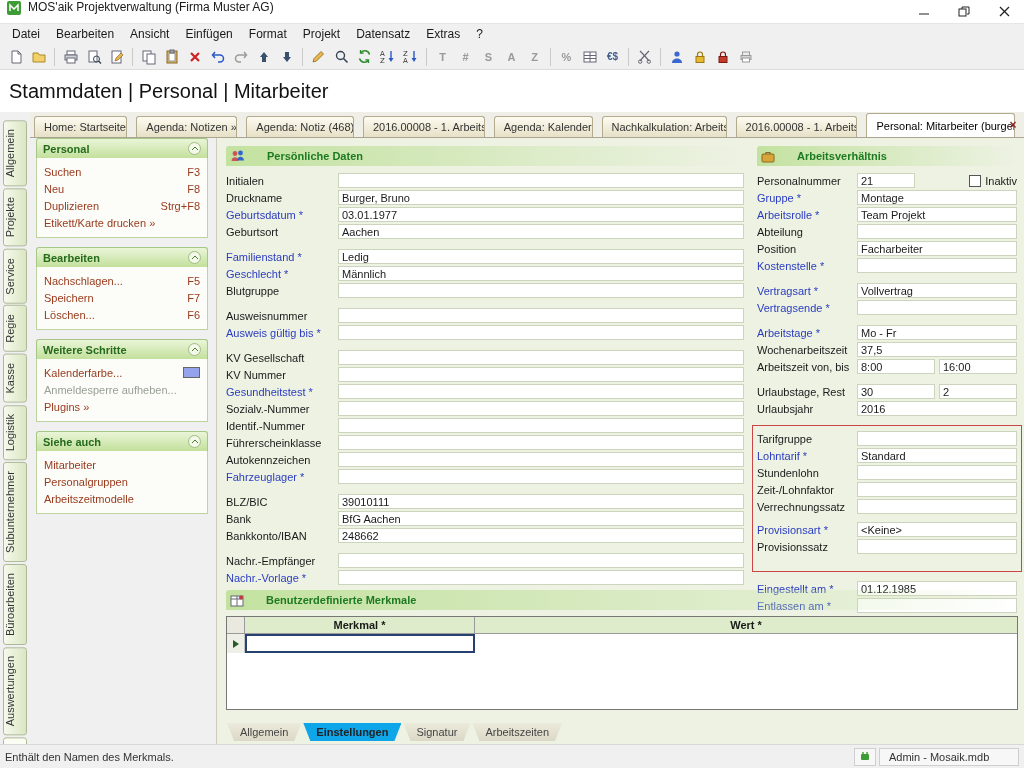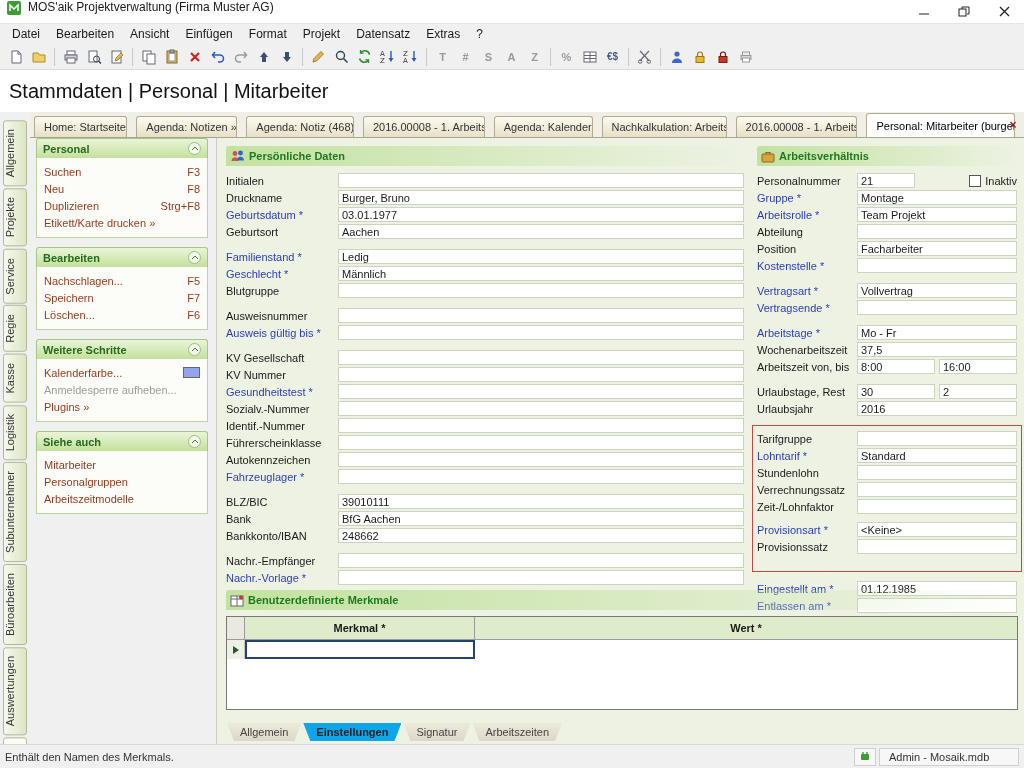--- a/index.html
+++ b/index.html
@@ -39,38 +39,38 @@
 .pitem{display:flex;align-items:center;height:17px;color:#993a1e}
 .pitem .sc{margin-left:auto;color:#993a1e}
 .pitem.disabled{color:#9aa096}
 .pitem.gap{}
 .chev{margin-left:auto;width:13px;height:13px;border-radius:50%;background:#f3f8ea;border:1px solid #9fbd82;display:flex;align-items:center;justify-content:center}
 .swatch{margin-left:auto;width:17px;height:11px;background:#93a3ec;border:1px solid #666}
 
 .form{position:absolute;top:138px;left:216px;width:808px;height:606px;background:#edf2e3;border-left:1px solid #cfccba}
 .colL{position:absolute;left:9px;top:8px;width:518px}
 .colR{position:absolute;left:540px;top:8px;width:260px}
-.sechdr{height:20px;display:flex;align-items:center;gap:4px;font-weight:bold;color:#1d7a21;background:linear-gradient(90deg,#c3e2a0,rgba(237,242,227,0));padding:0 4px;border-radius:3px 3px 0 0;margin-bottom:6px}
+.sechdr{height:20px;display:flex;align-items:center;gap:22px;font-weight:bold;color:#1d7a21;background:linear-gradient(90deg,#c3e2a0,rgba(237,242,227,0));padding:0 4px;border-radius:3px 3px 0 0;margin-bottom:6px}
 .grp{margin-bottom:8px}
 .grp.alert{border:1px solid #cc4545;padding:4px 4px 16px;margin:0 -5px 8px}
 .row{display:flex;align-items:center;height:17px}
 .row.sub-gap{margin-top:6px}
 .lbl{width:112px;flex:none;white-space:nowrap;overflow:hidden;color:#1a1a1a}
 .colR .lbl{width:100px}
 .lbl.link{color:#2b3cc0}
 .inp{flex:1;height:15px;background:#fff;border:1px solid #ccd4bd;padding:0 3px;display:flex;align-items:center;white-space:nowrap;overflow:hidden}
 .inp.num{width:58px;flex:none}
 .half{display:flex;flex:1;gap:4px;min-width:0}
 .half .inp{flex:1}
 .chk{width:12px;height:12px;background:#fff;border:1px solid #555;margin-left:auto;flex:none}
 .chklbl{margin-left:4px;flex:none}
 
 .custom{position:absolute;left:9px;top:452px;width:792px}
 .tbl{border:1px solid #777;background:#fff;height:94px;margin-top:2px}
-.thead{display:flex;height:23px;border-bottom:1px solid #9a9a9a;font-weight:bold}
+.thead{display:flex;height:17px;border-bottom:1px solid #9a9a9a;font-weight:bold}
 .th{display:flex;align-items:center;justify-content:center;border-right:1px solid #9a9a9a;background:#dfeccb}
 .th.sel{width:18px;background:#e9e9e0}
 .th.merk{width:230px}
 .th.wert{flex:1;border-right:none}
 .trow{display:flex;height:19px}
 .td{display:flex;align-items:center}
 .td.sel{width:18px;justify-content:center;border-right:1px solid #c4c4c4;background:#eef0e8}
 .td.merk{width:230px;border:2px solid #26406f;background:#fff}
 .td.wert{flex:1}
 .rowarrow{width:0;height:0;border-left:6px solid #2a5a2a;border-top:4px solid transparent;border-bottom:4px solid transparent}
@@ -632,25 +632,25 @@
         </div>
       <div class="row">
           <span class="lbl link">Lohntarif *</span>
           <span class="inp">Standard</span>
         </div>
       <div class="row">
           <span class="lbl">Stundenlohn</span>
           <span class="inp"></span>
         </div>
       <div class="row">
+          <span class="lbl">Zeit-/Lohnfaktor</span>
+          <span class="inp"></span>
+        </div>
+      <div class="row">
           <span class="lbl">Verrechnungssatz</span>
-          <span class="inp"></span>
-        </div>
-      <div class="row">
-          <span class="lbl">Zeit-/Lohnfaktor</span>
           <span class="inp"></span>
         </div>
       <div class="row sub-gap">
           <span class="lbl link">Provisionsart *</span>
           <span class="inp">&lt;Keine&gt;</span>
         </div>
       <div class="row">
           <span class="lbl">Provisionssatz</span>
           <span class="inp"></span>
         </div>

